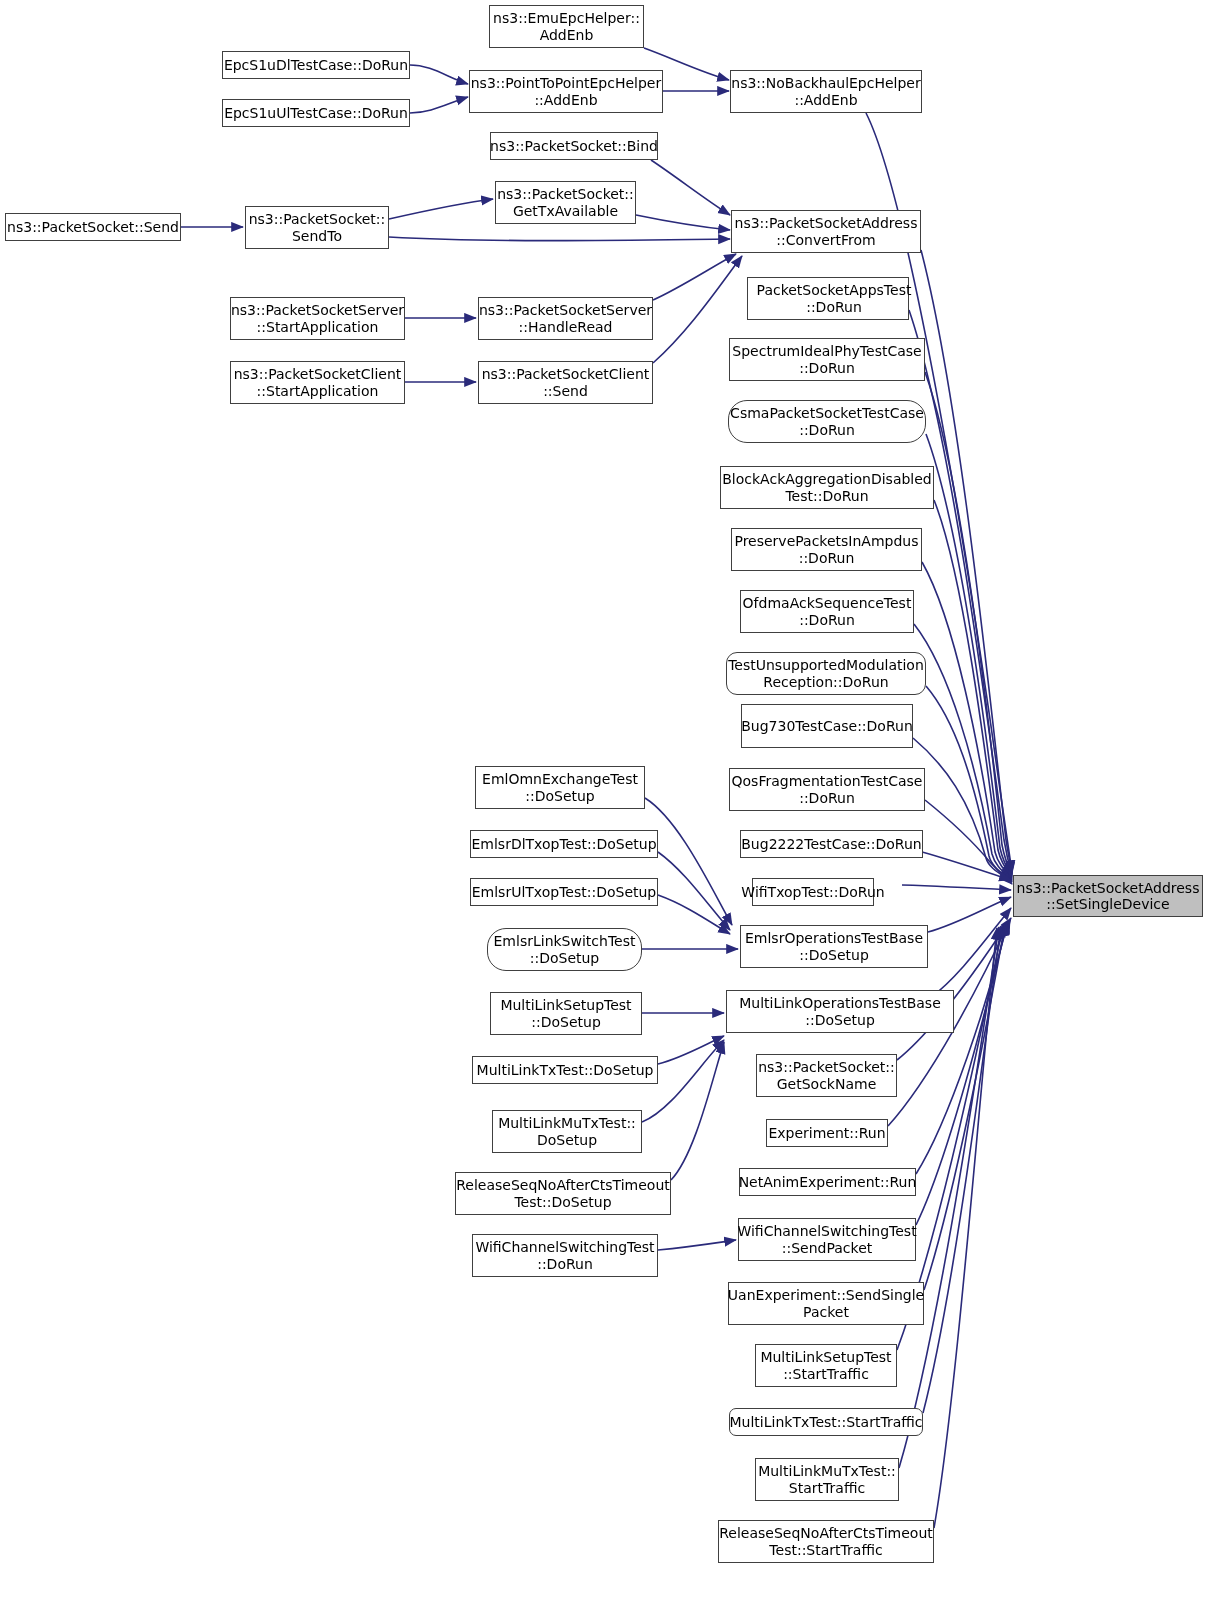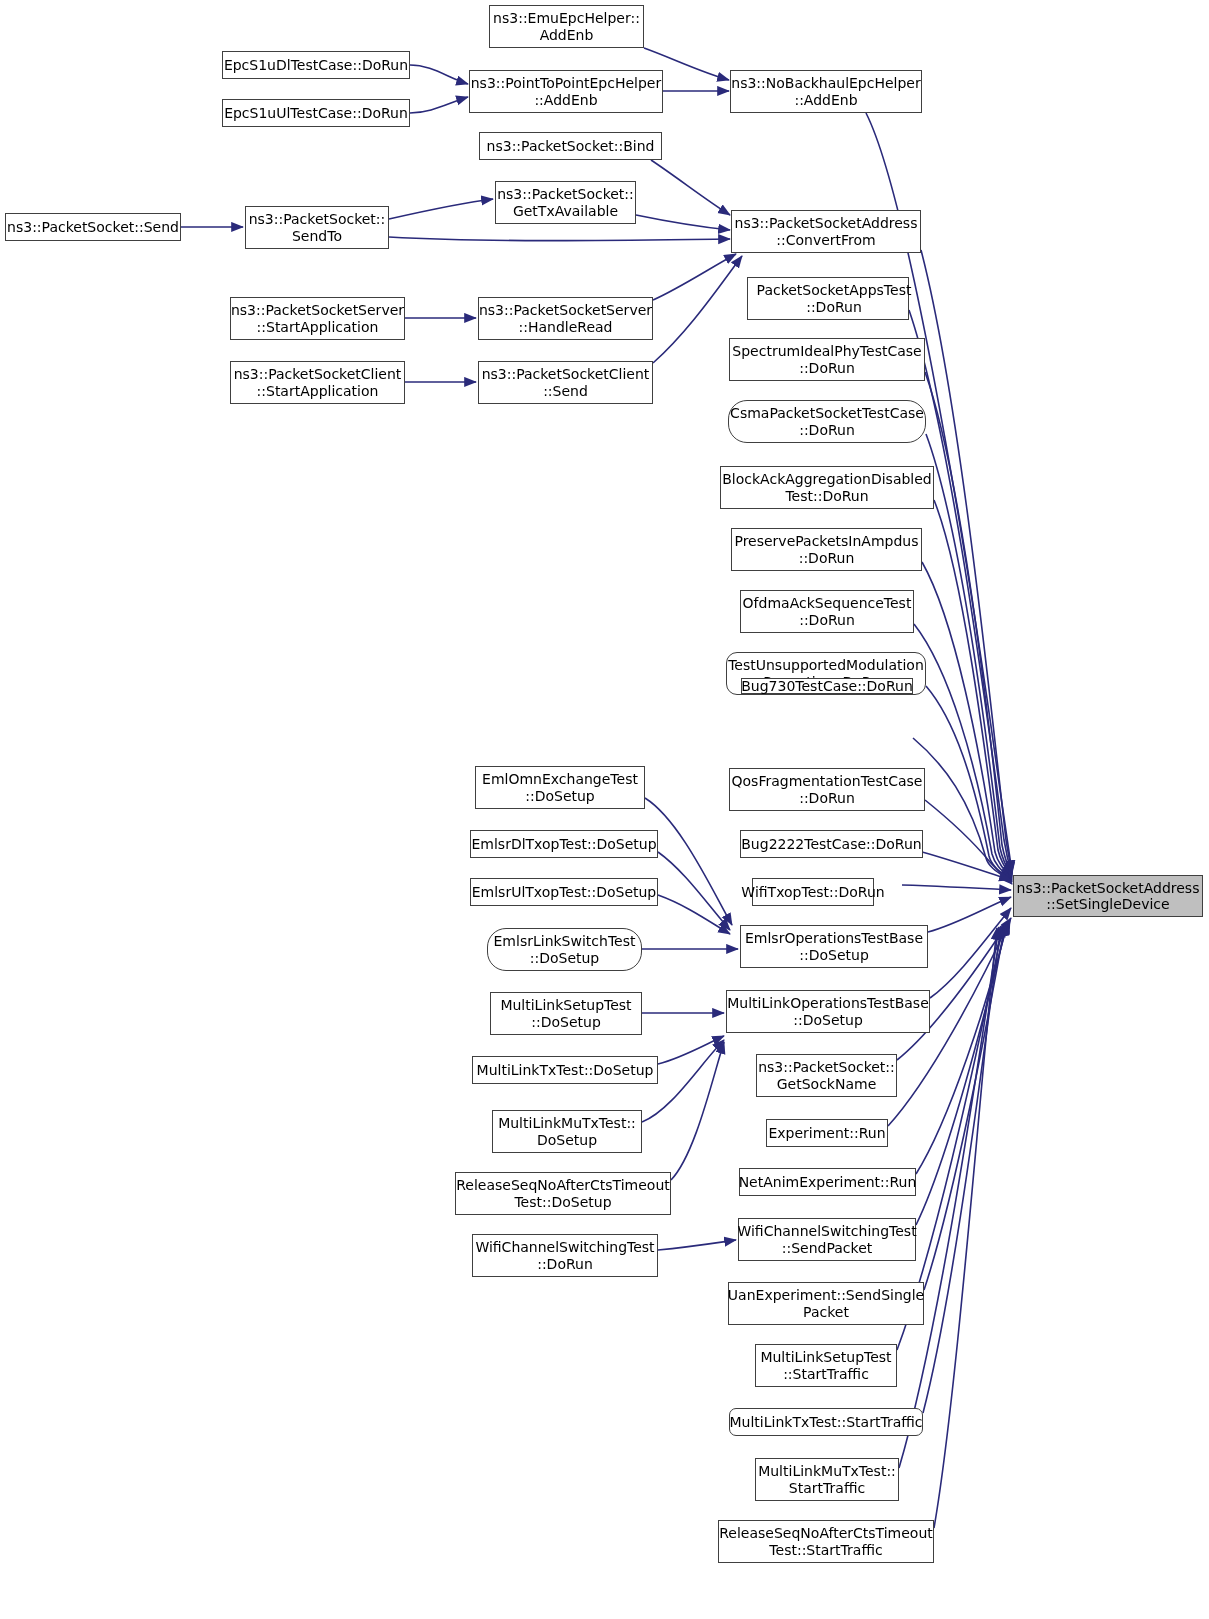--- a/index.html
+++ b/index.html
@@ -72,21 +72,21 @@
   </svg>
   <div id="node-layer">
       <div class="node" style="left: 489px; top: 5px; width: 155px; height: 43px;">ns3::EmuEpcHelper::
 AddEnb</div>
       <div class="node" style="left: 222px; top: 51px; width: 188px; height: 28px;">EpcS1uDlTestCase::DoRun</div>
       <div class="node" style="left: 469px; top: 70px; width: 194px; height: 43px;">ns3::PointToPointEpcHelper
 ::AddEnb</div>
       <div class="node" style="left: 730px; top: 70px; width: 192px; height: 43px;">ns3::NoBackhaulEpcHelper
 ::AddEnb</div>
       <div class="node" style="left: 222px; top: 99px; width: 188px; height: 28px;">EpcS1uUlTestCase::DoRun</div>
-      <div class="node" style="left: 479px; top: 132px; width: 183px; height: 28px;">ns3::PacketSocket::Bind</div>
+      <div class="node" style="left: 490px; top: 132px; width: 168px; height: 28px;">ns3::PacketSocket::Bind</div>
       <div class="node" style="left: 495px; top: 181px; width: 141px; height: 43px;">ns3::PacketSocket::
 GetTxAvailable</div>
       <div class="node" style="left: 5px; top: 213px; width: 176px; height: 28px;">ns3::PacketSocket::Send</div>
       <div class="node" style="left: 245px; top: 206px; width: 144px; height: 43px;">ns3::PacketSocket::
 SendTo</div>
       <div class="node" style="left: 731px; top: 210px; width: 190px; height: 43px;">ns3::PacketSocketAddress
 ::ConvertFrom</div>
       <div class="node" style="left: 230px; top: 297px; width: 175px; height: 43px;">ns3::PacketSocketServer
 ::StartApplication</div>
       <div class="node" style="left: 478px; top: 297px; width: 175px; height: 43px;">ns3::PacketSocketServer
@@ -102,38 +102,38 @@
       <div class="node" style="left: 728px; top: 400px; width: 198px; height: 43px; border-radius: 19px;">CsmaPacketSocketTestCase
 ::DoRun</div>
       <div class="node" style="left: 720px; top: 466px; width: 214px; height: 43px;">BlockAckAggregationDisabled
 Test::DoRun</div>
       <div class="node" style="left: 731px; top: 528px; width: 191px; height: 43px;">PreservePacketsInAmpdus
 ::DoRun</div>
       <div class="node" style="left: 740px; top: 590px; width: 174px; height: 43px;">OfdmaAckSequenceTest
 ::DoRun</div>
       <div class="node" style="left: 726px; top: 652px; width: 200px; height: 43px; border-radius: 11px;">TestUnsupportedModulation
 Reception::DoRun</div>
-      <div class="node" style="left: 741px; top: 678px; width: 172px; height: 16px; text-align: right;">Bug730TestCase::DoRun</div>
+      <div class="node" style="left: 741px; top: 704px; width: 172px; height: 44px; text-align: right;">Bug730TestCase::DoRun</div>
       <div class="node" style="left: 729px; top: 768px; width: 196px; height: 43px;">QosFragmentationTestCase
 ::DoRun</div>
       <div class="node" style="left: 475px; top: 766px; width: 170px; height: 43px;">EmlOmnExchangeTest
 ::DoSetup</div>
       <div class="node" style="left: 740px; top: 830px; width: 183px; height: 28px;">Bug2222TestCase::DoRun</div>
       <div class="node" style="left: 470px; top: 830px; width: 188px; height: 28px;">EmlsrDlTxopTest::DoSetup</div>
       <div class="node target" style="left: 1013px; top: 875px; width: 190px; height: 42px;">ns3::PacketSocketAddress
 ::SetSingleDevice</div>
       <div class="node" style="left: 752px; top: 878px; width: 122px; height: 28px;">WifiTxopTest::DoRun</div>
       <div class="node" style="left: 470px; top: 878px; width: 188px; height: 28px;">EmlsrUlTxopTest::DoSetup</div>
       <div class="node" style="left: 487px; top: 928px; width: 155px; height: 43px; border-radius: 19px;">EmlsrLinkSwitchTest
 ::DoSetup</div>
       <div class="node" style="left: 740px; top: 925px; width: 188px; height: 43px;">EmlsrOperationsTestBase
 ::DoSetup</div>
       <div class="node" style="left: 490px; top: 992px; width: 152px; height: 43px;">MultiLinkSetupTest
 ::DoSetup</div>
-      <div class="node" style="left: 726px; top: 990px; width: 204px; height: 43px;">MultiLinkOperationsTestBase
+      <div class="node" style="left: 726px; top: 990px; width: 228px; height: 43px;">MultiLinkOperationsTestBase
 ::DoSetup</div>
       <div class="node" style="left: 472px; top: 1056px; width: 186px; height: 28px;">MultiLinkTxTest::DoSetup</div>
       <div class="node" style="left: 756px; top: 1054px; width: 141px; height: 43px;">ns3::PacketSocket::
 GetSockName</div>
       <div class="node" style="left: 492px; top: 1110px; width: 150px; height: 43px;">MultiLinkMuTxTest::
 DoSetup</div>
       <div class="node" style="left: 766px; top: 1119px; width: 122px; height: 28px;">Experiment::Run</div>
       <div class="node" style="left: 739px; top: 1168px; width: 177px; height: 28px;">NetAnimExperiment::Run</div>
       <div class="node" style="left: 455px; top: 1172px; width: 216px; height: 43px;">ReleaseSeqNoAfterCtsTimeout
 Test::DoSetup</div>

